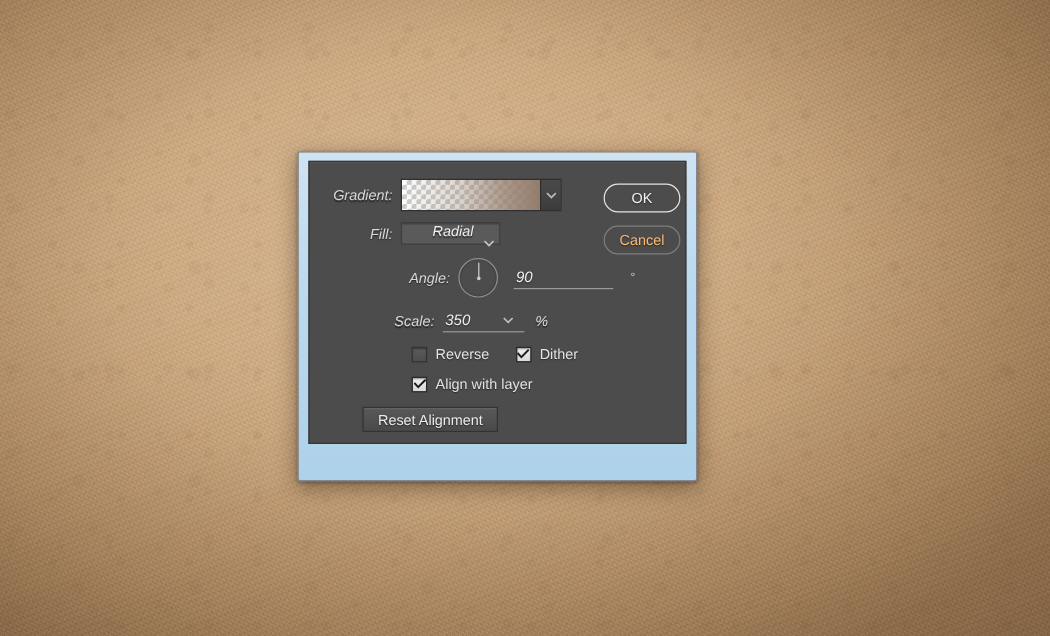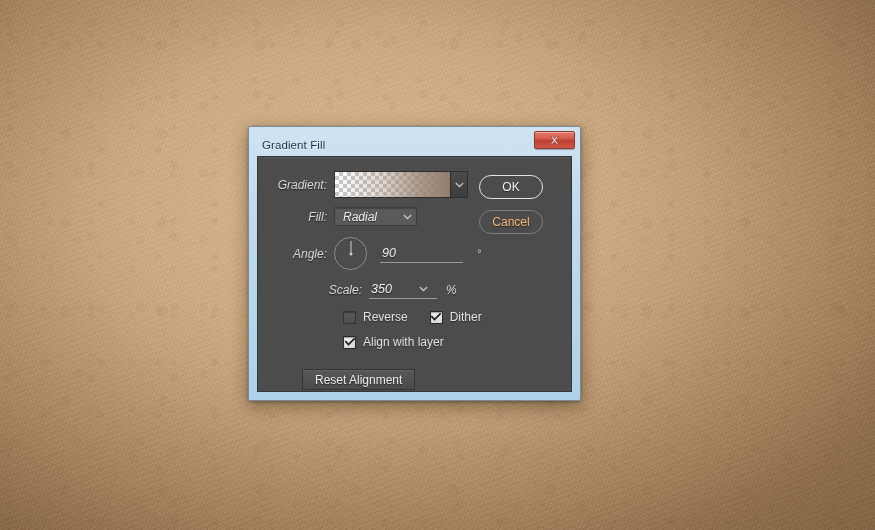--- a/index.html
+++ b/index.html
@@ -143,20 +143,21 @@
   }
 
   
   .sel {
     height: 19px;
     background: #5a5a5a;
     border: 1px solid #3d3d3d;
     display: flex; align-items: center;
     padding: 0 4px 0 8px;
     box-shadow: inset 0 1px 1px rgba(0,0,0,.25);
+    flex-direction: column;
   }
   .sel .val { color: #efefef; font-size: 12px; text-shadow: 0 1px 1px rgba(0,0,0,.5); }
   .sel .cv { margin-left: auto; padding-left: 14px; display:flex; align-items:center;}
 
   
   #dial {
     width: 33px; height: 33px;
     border-radius: 50%;
     border: 1px solid #8f8f8f;
     background: #4c4c4c;
@@ -226,21 +227,21 @@
     font-family: "Liberation Sans", sans-serif;
     text-shadow: 0 1px 1px rgba(0,0,0,.55);
     box-shadow: inset 0 1px 0 rgba(255,255,255,.07);
     cursor: pointer;
     display:flex; align-items:center;
   }
 
   
   #btncol {
     position: absolute;
-    right: 28px; top: 18px;
+    right: 4px; top: 18px;
     display: flex; flex-direction: column; gap: 11px;
   }
   .pill {
     width: 64px; height: 24px;
     border-radius: 12px;
     display: flex; align-items: center; justify-content: center;
     font-size: 12px;
     font-family: "Liberation Sans", sans-serif;
     background: transparent;
     cursor: pointer;
@@ -253,28 +254,20 @@
 <body>
 
 <div id="desktop">
   <div id="bg-base"></div>
   <div id="bg-grain"></div>
   <div id="bg-grain2"></div>
   <div id="bg-vignette"></div>
 
   <div id="dialog">
 
-    <div id="titlebar">
-      <span id="title-text">Gradient Fill</span>
-      <div id="close-btn" title="Close">
-        <svg width="11" height="9" viewBox="0 0 11 9">
-          <path d="M1.6 0.6 L3.2 0.6 L5.5 3.1 L7.8 0.6 L9.4 0.6 L6.4 4.3 L9.5 8.2 L7.8 8.2 L5.5 5.5 L3.2 8.2 L1.5 8.2 L4.6 4.3 Z" fill="#ffffff" stroke="#5e1f17" stroke-width="0.5"></path>
-        </svg>
-      </div>
-    </div>
 
     <div id="body">
 
       <div class="row">
         <div class="lbl">Gradient:</div>
         <div id="grad-wrap">
           <div id="grad-swatch">
             <div id="grad-overlay"></div>
           </div>
           <div id="grad-arrow">
@@ -290,21 +283,21 @@
         <div class="sel" style="width:83px;">
           <span class="val">Radial</span>
           <span class="cv">
             <svg width="9" height="6" viewBox="0 0 9 6">
               <path d="M0.8 1 L4.5 4.6 L8.2 1" fill="none" stroke="#c6c6c6" stroke-width="1.4"></path>
             </svg>
           </span>
         </div>
       </div>
 
-      <div class="row" style="margin-bottom:10px;">
+      <div class="row" style="margin-bottom:10px;padding-left:48px;">
         <div class="lbl">Angle:</div>
         <div id="dial">
           <div class="needle"></div>
           <div class="hub"></div>
         </div>
         <div id="angle-input" class="underline-field">90</div>
         <span id="deg-sym">°</span>
       </div>
 
       <div class="row" style="margin-bottom:11px;padding-left:35px;">
@@ -322,21 +315,21 @@
         <div class="cb"></div>
         <span class="cb-label">Reverse</span>
         <div class="cb on">
           <svg width="10" height="8" viewBox="0 0 10 8">
             <path d="M0.8 3.7 L3.5 6.6 L9.1 0.9" fill="none" stroke="#1d1d1d" stroke-width="1.7" stroke-linecap="square"></path>
           </svg>
         </div>
         <span class="cb-label">Dither</span>
       </div>
 
-      <div class="cbrow" style="margin-bottom:20px;">
+      <div class="cbrow" style="margin-bottom:12px;">
         <div class="cb on">
           <svg width="10" height="8" viewBox="0 0 10 8">
             <path d="M0.8 3.7 L3.5 6.6 L9.1 0.9" fill="none" stroke="#1d1d1d" stroke-width="1.7" stroke-linecap="square"></path>
           </svg>
         </div>
         <span class="cb-label">Align with layer</span>
       </div>
 
       <div class="cbrow" style="padding-left:44px;">
         <div id="reset-btn">Reset Alignment</div>

